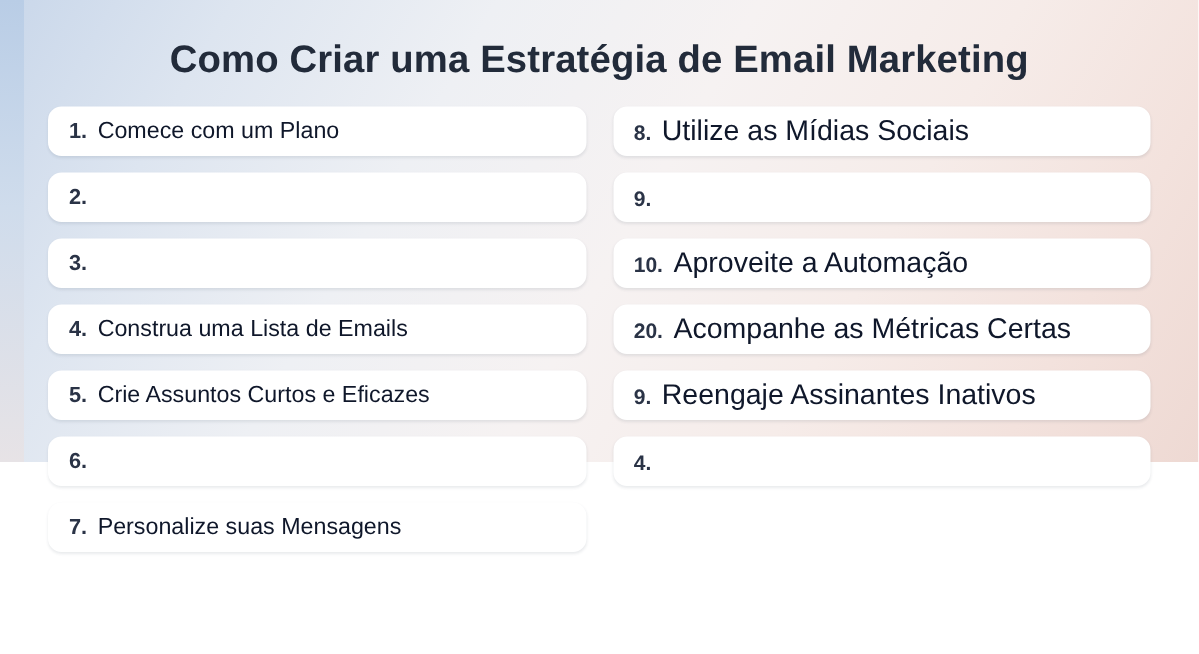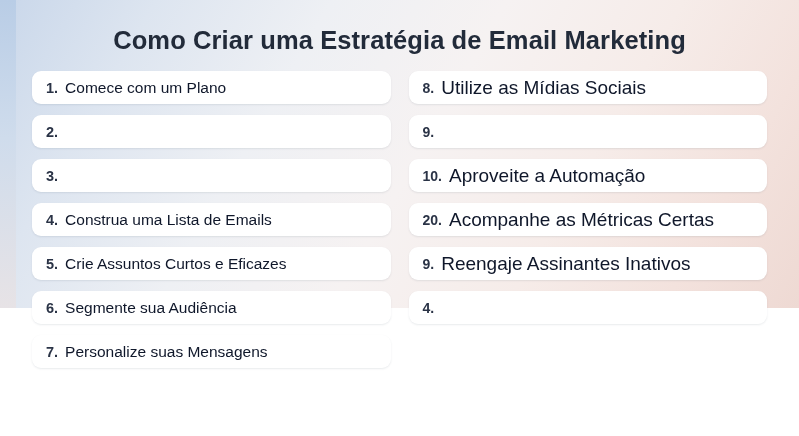--- a/index.html
+++ b/index.html
@@ -113,21 +113,20 @@
       <div class="item">
         <span class="num">4.</span>
         <span class="label">Construa uma Lista de Emails</span>
       </div>
       <div class="item">
         <span class="num">5.</span>
         <span class="label">Crie Assuntos Curtos e Eficazes</span>
       </div>
       <div class="item">
         <span class="num">6.</span>
-        <span class="label">Segmente sua Audiência</span>
       </div>
       <div class="item">
         <span class="num">7.</span>
         <span class="label">Personalize suas Mensagens</span>
       </div>
     </div>
 
     <div class="column col-right">
       <div class="item">
         <span class="num">8.</span>

